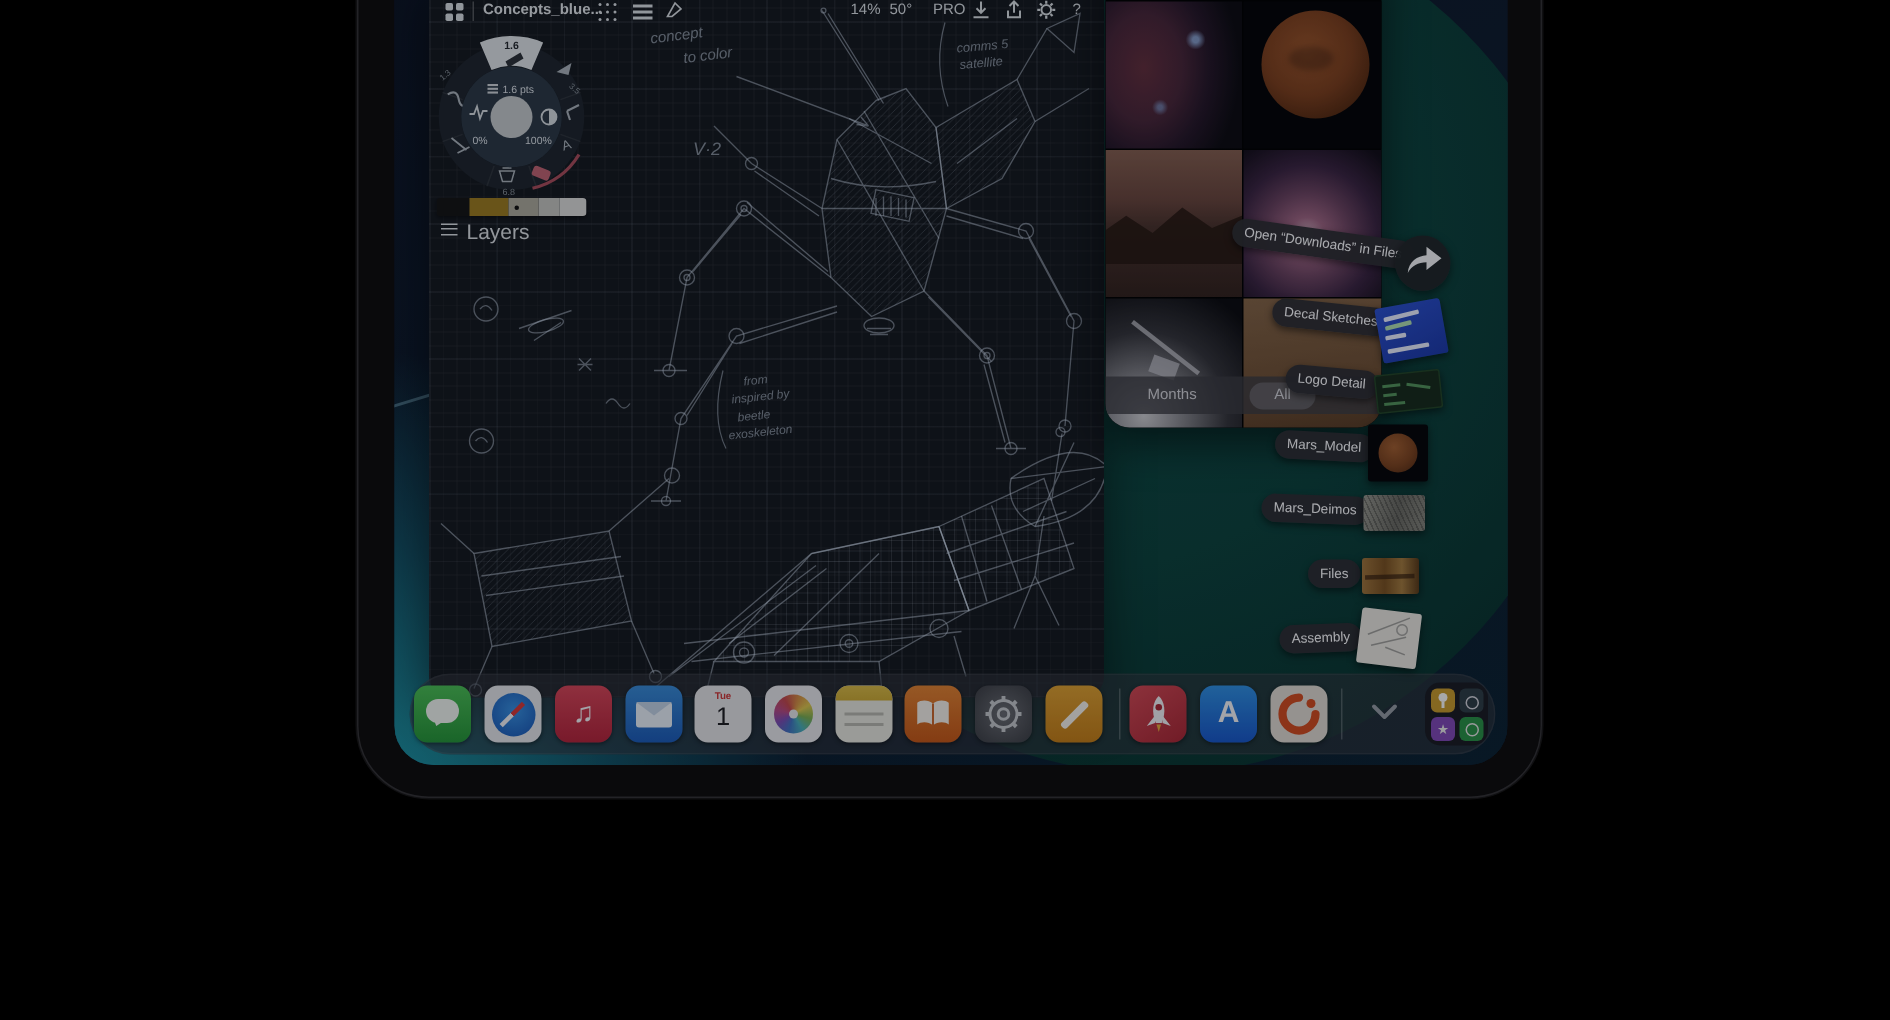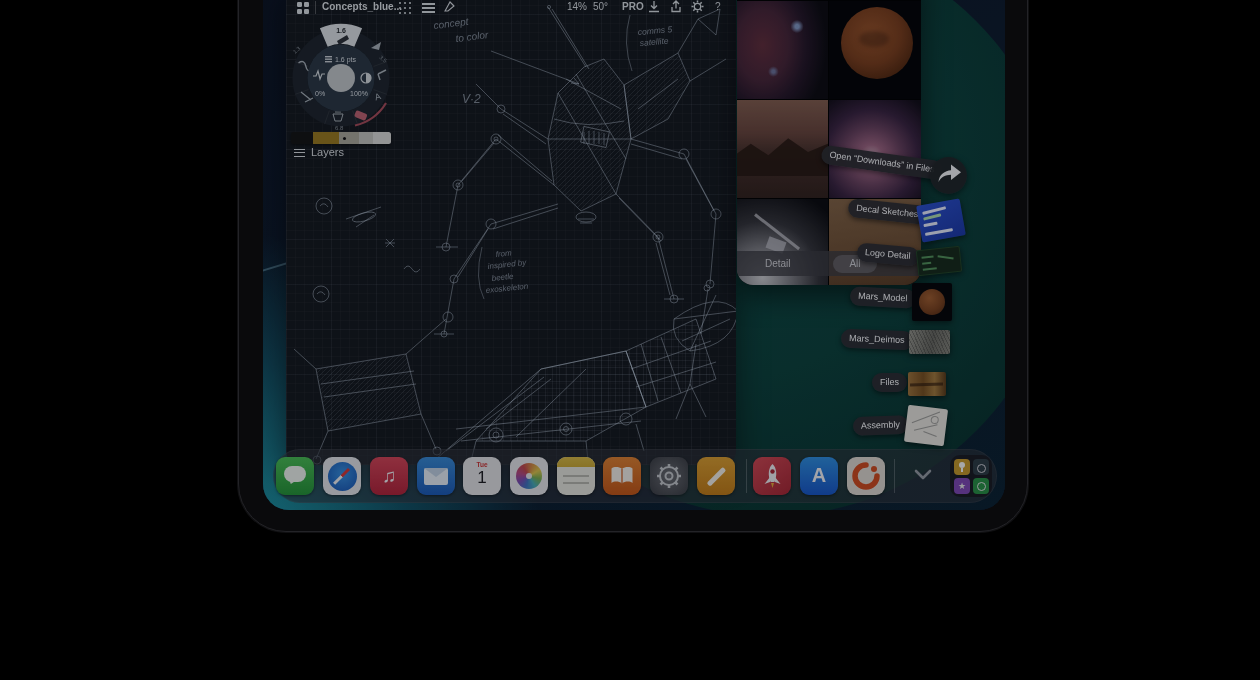--- a/index.html
+++ b/index.html
@@ -28,31 +28,31 @@
   .c-toolbar .t { position:absolute; top:4px; }
   .grid4 { left:11px; top:5px; position:absolute; width:12px; height:12px; }
   .grid4 i { position:absolute; width:5px; height:5px; background:#cfd4d9; border-radius:1.2px; }
   .grid4 i:nth-child(2){left:7px;} .grid4 i:nth-child(3){top:7px;} .grid4 i:nth-child(4){left:7px;top:7px;}
   .tdiv { position:absolute; left:29px; top:4px; width:1px; height:13px; background:rgba(255,255,255,.25); }
   .title { left:36px; font-weight:bold; color:#d6dade; }
   .dots9 { position:absolute; left:113px; top:5px; width:12px; height:12px; }
   .dots9 i { position:absolute; width:2.4px; height:2.4px; border-radius:50%; background:#cfd4d9; }
   .hamb { position:absolute; left:136px; top:6px; width:13px; height:10px; border-top:2px solid #cfd4d9; border-bottom:2px solid #cfd4d9; }
   .hamb:before { content:""; position:absolute; left:0; top:2px; width:13px; height:2px; background:#cfd4d9; }
-  .zoomv { left:281px; } .anglev { left:307px; } .prov { left:336px; font-weight:bold; }
+  .zoomv { left:281px; } .anglev { left:307px; } .prov { left:336px; font-weight:normal; }
   .ticon { position:absolute; top:3px; }
   .ic-q { left:429px; }
 
   .wheel { position:absolute; left:0; top:32px; width:110px; height:112px; }
   .colorbar { position:absolute; left:5px; top:143px; width:100px; height:12px; border-radius:2.5px; overflow:hidden; display:flex; box-shadow:0 1px 3px rgba(0,0,0,.5); }
   .colorbar i { height:100%; }
   .cb1{width:22px;background:#141414;} .cb2{width:26px;background:#96761f;}
   .cb3{width:20px;background:#a5a296;position:relative;} .cb4{width:14px;background:#bcbcb8;} .cb5{width:18px;background:#d2d2d0;}
   .cb3:after{content:"";position:absolute;left:4px;top:4.5px;width:3px;height:3px;border-radius:50%;background:#111;}
-  .layersbtn { position:absolute; left:8px; top:156px; width:70px; height:16px; color:#d0d4d8; font-size:11px; }
+  .layersbtn { position:absolute; left:8px; top:156px; width:70px; height:16px; color:#d0d4d8; font-size:14px; }
   .layersbtn .lh { position:absolute; left:0; top:4px; width:11px; height:8px; border-top:1.6px solid #d0d4d8; border-bottom:1.6px solid #d0d4d8; }
   .layersbtn .lh:before { content:""; position:absolute; left:0; top:1.7px; width:11px; height:1.6px; background:#d0d4d8; }
   .layersbtn span { position:absolute; left:17px; top:1px; }
 
   
   .photos { position:absolute; left:474px; top:10px; width:184px; height:314px; border-radius:0 0 16px 16px; overflow:hidden; background:#000;
     box-shadow:0 10px 28px rgba(0,0,0,.55); }
   .pgrid { position:absolute; left:0; top:30px; width:184px; height:284px; display:grid; grid-template-columns:91px 92px; grid-template-rows:98px 98px 98px; gap:1px; background:#000; }
   .pc { position:relative; overflow:hidden; }
   .pc-neb1 { background:
@@ -349,21 +349,21 @@
       <div class="photos">
         <div class="pgrid">
           <div class="pc pc-neb1"></div>
           <div class="pc pc-mars"></div>
           <div class="pc pc-land"></div>
           <div class="pc pc-orion"></div>
           <div class="pc pc-voy"></div>
           <div class="pc pc-desert"></div>
         </div>
         <div class="pbar">
-          <span class="seg seg-months">Detail</span>
+          <span class="seg seg-months">Months</span>
           <span class="seg seg-all-pill">All</span>
         </div>
       </div>
 
       <div>
         <div class="dlabel" style="left:558px;top:192px;transform:rotate(8deg);">Open “Downloads” in Files</div>
         <div class="sharecircle">
           <svg width="37" height="37" viewBox="0 0 37 37">
               <path d="M8.5 25 C9 17.5 15 13.5 21 13.2 L21 7.5 L31 15.2 L21 23 L21 17.8 C15.5 18 11 20 8.5 25 Z" fill="#e8eaec"></path>
             </svg>

